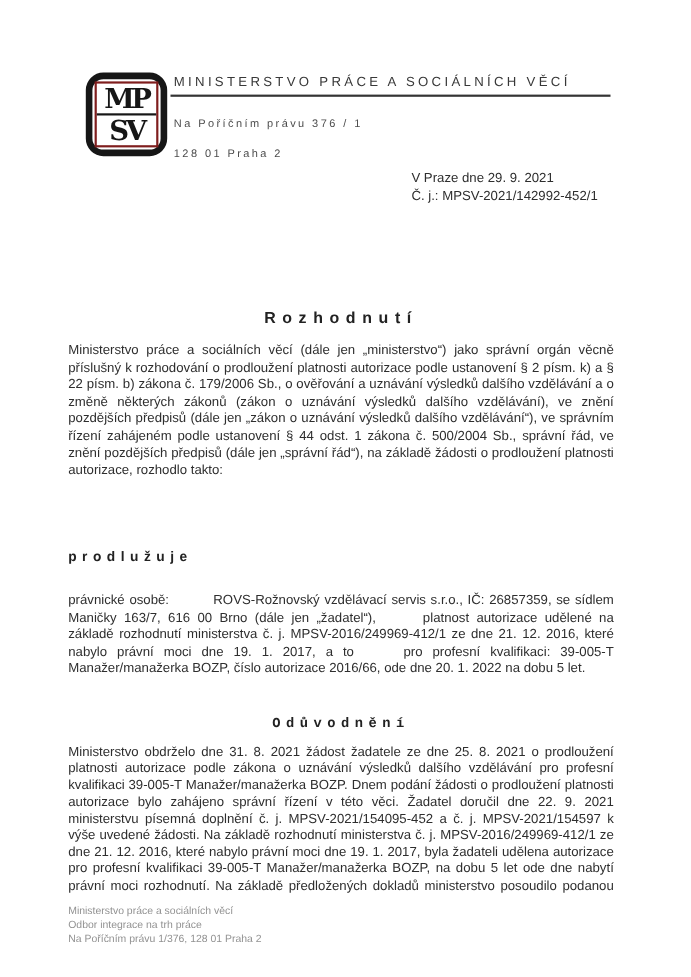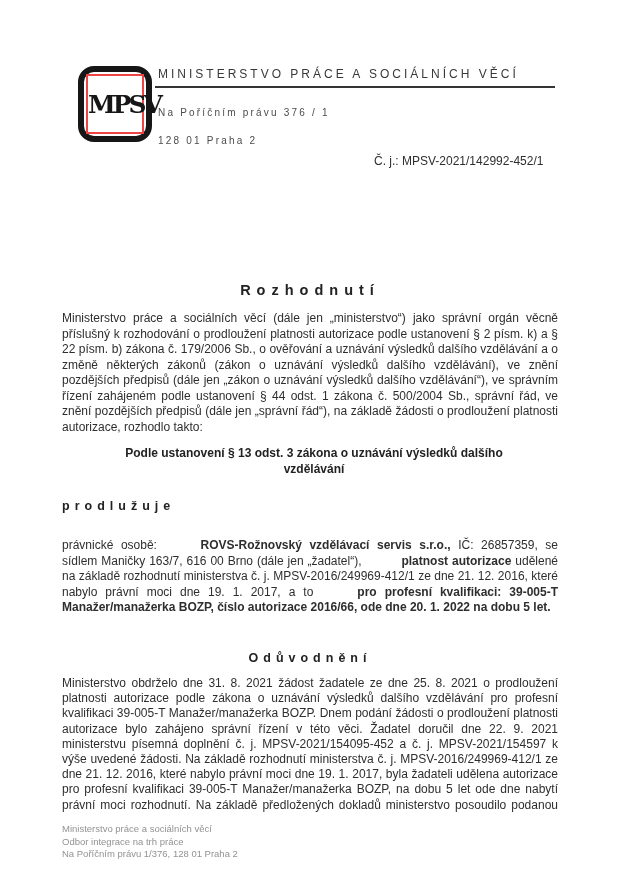--- a/index.html
+++ b/index.html
@@ -3,22 +3,22 @@
 <meta charset="utf-8">
 <style>
   html, body { margin:0; padding:0; background:#ffffff; }
   body { width:628px; height:888px; overflow:hidden; position:relative;
          font-family:"Liberation Sans", sans-serif; color:#2e2e2e; }
   .page { position:absolute; left:0; top:0; width:628px; height:888px; background:#ffffff; }
 
   
   .logo { position:absolute; left:78px; top:66px; width:58px; height:60px;
           border:6px solid #161616; border-radius:16px; padding:2px; background:#fff; }
-  .logo-inner { width:100%; height:100%; border:2px solid #ef4444; box-sizing:border-box;
-                display:flex; flex-direction:row; }
+  .logo-inner { width:100%; height:100%; border:2px solid #7f1d1d; box-sizing:border-box;
+                display:flex; flex-direction:column; }
   .logo-row { flex:1; display:flex; align-items:center; justify-content:center;
               font-family:"DejaVu Serif", serif; font-weight:700; font-size:25px;
               letter-spacing:-3px; color:#161616; line-height:1; }
   .logo-divider { height:2px; background:#161616; }
 
   .ministry-name { position:absolute; left:158px; top:67px; font-size:12px;
                    letter-spacing:3px; color:#383838; white-space:nowrap; }
   .ministry-underline { position:absolute; left:155px; top:86px; width:400px; height:2px;
                         background:#343434; }
   .ministry-address { position:absolute; left:158px; top:92px; font-size:10px;
@@ -28,29 +28,29 @@
   .meta { position:absolute; left:374px; top:153px; font-size:12px; line-height:16.5px; color:#2e2e2e; }
 
   
   .doc-title { position:absolute; left:62px; top:282px; width:496px; text-align:center;
                font-size:14.5px; font-weight:700; letter-spacing:6px; color:#222; }
   .statement-heading { position:absolute; left:99px; top:446px; width:430px; text-align:center;
                        font-size:12px; font-weight:700; line-height:15.5px; color:#222; }
   .verdict { position:absolute; left:62px; top:499px; width:496px; text-align:left;
              font-size:12.5px; font-weight:700; letter-spacing:5px; color:#222; }
   .reasoning-heading { position:absolute; left:62px; top:651px; width:496px; text-align:center;
-                       font-size:12.5px; font-weight:700; letter-spacing:5px; color:#222; }
+                       font-size:12.5px; font-weight:700; letter-spacing:5px; color:#222;font-family:Liberation Mono, monospace; }
 
   
   .para { position:absolute; left:62px; width:496px; font-size:12px; line-height:15.5px;
           text-align:justify; color:#2e2e2e; }
   .para-intro { top:311px; }
   .para-awardee { top:538px; }
   .para-reasoning { top:676px; line-height:15.2px; text-align-last:justify; }
-  .b { font-weight:700;margin-left:36px; }
+  .b { font-weight:400;margin-left:36px; }
 
   
   .footer { position:absolute; left:62px; top:823px; font-size:9.5px; line-height:12.5px;
             color:#929292; }
 </style>
 </head>
 <body>
 
 <div class="page">
 
@@ -63,28 +63,28 @@
   </div>
 
   <div class="ministry-name">MINISTERSTVO PRÁCE A SOCIÁLNÍCH VĚCÍ</div>
   <div class="ministry-underline"></div>
   <div class="ministry-address">
     <div>Na Poříčním právu 376 / 1</div>
     <div>128 01 Praha 2</div>
   </div>
 
   <div class="meta">
+    <div>V Praze dne 29. 9. 2021</div>
     <div>Č. j.: MPSV-2021/142992-452/1</div>
   </div>
 
   <div class="doc-title">Rozhodnutí</div>
 
   <div class="para para-intro">Ministerstvo práce a sociálních věcí (dále jen „ministerstvo“) jako správní orgán věcně příslušný k rozhodování o prodloužení platnosti autorizace podle ustanovení § 2 písm. k) a § 22 písm. b) zákona č. 179/2006 Sb., o ověřování a uznávání výsledků dalšího vzdělávání a o změně některých zákonů (zákon o uznávání výsledků dalšího vzdělávání), ve znění pozdějších předpisů (dále jen „zákon o uznávání výsledků dalšího vzdělávání“), ve správním řízení zahájeném podle ustanovení § 44 odst. 1 zákona č. 500/2004 Sb., správní řád, ve znění pozdějších předpisů (dále jen „správní řád“), na základě žádosti o prodloužení platnosti autorizace, rozhodlo takto:</div>
 
-  <div class="statement-heading">Podle ustanovení § 13 odst. 3 zákona o uznávání výsledků dalšího vzdělávání</div>
   <div class="verdict">prodlužuje</div>
 
   <div class="para para-awardee"><span>právnické osobě: </span><span class="b">ROVS-Rožnovský vzdělávací servis s.r.o.,</span><span> IČ: 26857359, se sídlem Maničky 163/7, 616 00 Brno (dále jen „žadatel“), </span><span class="b">platnost autorizace</span><span> udělené na základě rozhodnutí ministerstva č. j. MPSV-2016/249969-412/1 ze dne 21. 12. 2016, které nabylo právní moci dne 19. 1. 2017, a to </span><span class="b">pro profesní kvalifikaci: 39-005-T Manažer/manažerka BOZP, číslo autorizace 2016/66, ode dne 20. 1. 2022 na dobu 5 let.</span></div>
 
   <div class="reasoning-heading">Odůvodnění</div>
   <div class="para para-reasoning">Ministerstvo obdrželo dne 31. 8. 2021 žádost žadatele ze dne 25. 8. 2021 o prodloužení platnosti autorizace podle zákona o uznávání výsledků dalšího vzdělávání pro profesní kvalifikaci 39-005-T Manažer/manažerka BOZP. Dnem podání žádosti o prodloužení platnosti autorizace bylo zahájeno správní řízení v této věci. Žadatel doručil dne 22. 9. 2021 ministerstvu písemná doplnění č. j. MPSV-2021/154095-452 a č. j. MPSV-2021/154597 k výše uvedené žádosti. Na základě rozhodnutí ministerstva č. j. MPSV-2016/249969-412/1 ze dne 21. 12. 2016, které nabylo právní moci dne 19. 1. 2017, byla žadateli udělena autorizace pro profesní kvalifikaci 39-005-T Manažer/manažerka BOZP, na dobu 5 let ode dne nabytí právní moci rozhodnutí. Na základě předložených dokladů ministerstvo posoudilo podanou</div>
 
   <div class="footer">
     <div>Ministerstvo práce a sociálních věcí</div>
     <div>Odbor integrace na trh práce</div>

